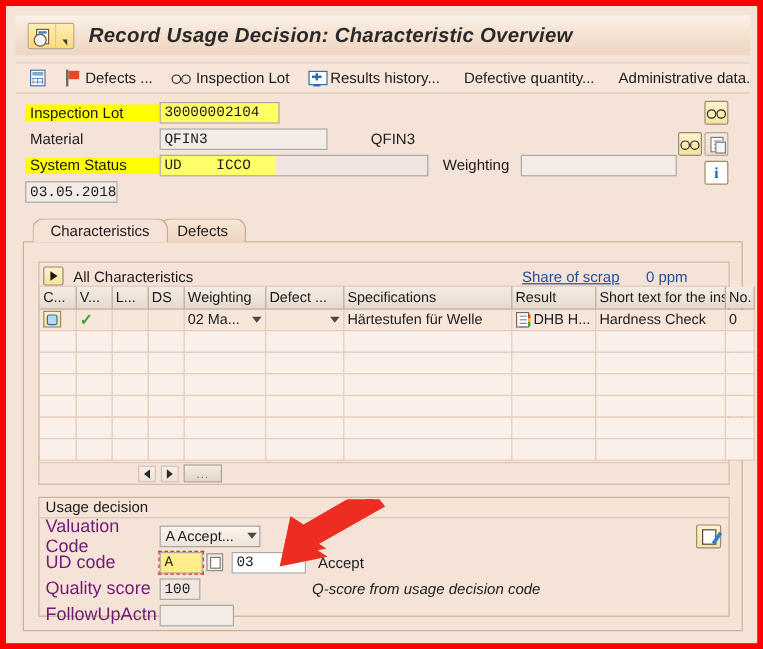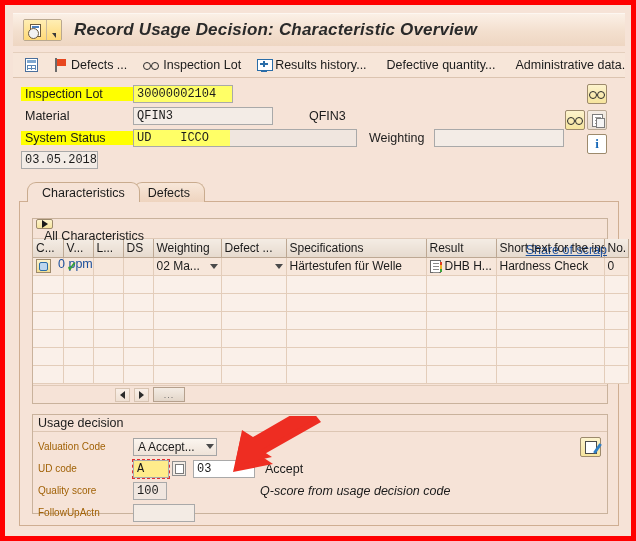--- a/index.html
+++ b/index.html
@@ -179,24 +179,23 @@
     position:absolute; left:14px; top:196px; right:12px; bottom:10px;
     background:#f6e3d7; border:1px solid #cfae92;
   }
 
   
   .gridwrap {
     position:absolute; left:12px; top:16px; right:10px; height:186px;
     background:#f6e3d7; border:1px solid #c9b29c;
   }
   .gridtoolbar {
-    height:20px; display:flex; align-items:flex-start;
+    height:20px; display:flex; align-items:flex-end;
     background:#f6e3d7; padding-left:3px;
     border-bottom:1px solid #e0cab8;
-    flex-direction:column;
   }
   .play-btn {
     width:17px;height:16px;border:1px solid #9d8a6c;border-radius:2px;
     background:linear-gradient(to bottom,#fdf3cd,#f6e49d);
     display:flex;align-items:center;justify-content:center;
   }
   .play-btn i { width:0;height:0;border-left:6px solid #1a1a1a;
     border-top:4px solid transparent;border-bottom:4px solid transparent; margin-left:1px;}
   .gt-label { font-size:12.5px; margin-left:8px; color:#1b1b1b; }
   .gt-link { font-size:12.5px; color:#1b4f9c; text-decoration:underline; margin-left:auto; }
@@ -262,21 +261,21 @@
   .udpanel {
     position:absolute; left:12px; right:10px; top:212px; height:100px;
     background:#f6e3d7; border:1px solid #c9b29c;
   }
   .ud-title {
     height:17px; font-size:12.5px; color:#1b1b1b; padding-left:5px;
     display:flex;align-items:center;
     background:#f6e3d7; border-bottom:1px solid #ddc6b3;
   }
   .ud-row { position:absolute; left:5px; height:19px; display:flex; align-items:center; }
-  .ud-label { width:95px; font-size:10px; color:#a16207; }
+  .ud-label { width:95px; font-size:15px; color:#701a75; }
   .combo {
     height:18px; min-width:78px; border:1px solid #a5a5a5;
     background:linear-gradient(to bottom,#fbf5ef,#efe3d8);
     display:flex;align-items:center; padding:0 2px 0 4px;
     font-size:12px; color:#1b1b1b;
   }
   .combo .txt { flex:1; white-space:nowrap; }
   .combo .car { margin-left:5px; }
   .ud-input {
     height:18px; border:1px solid #a9a9a9;

